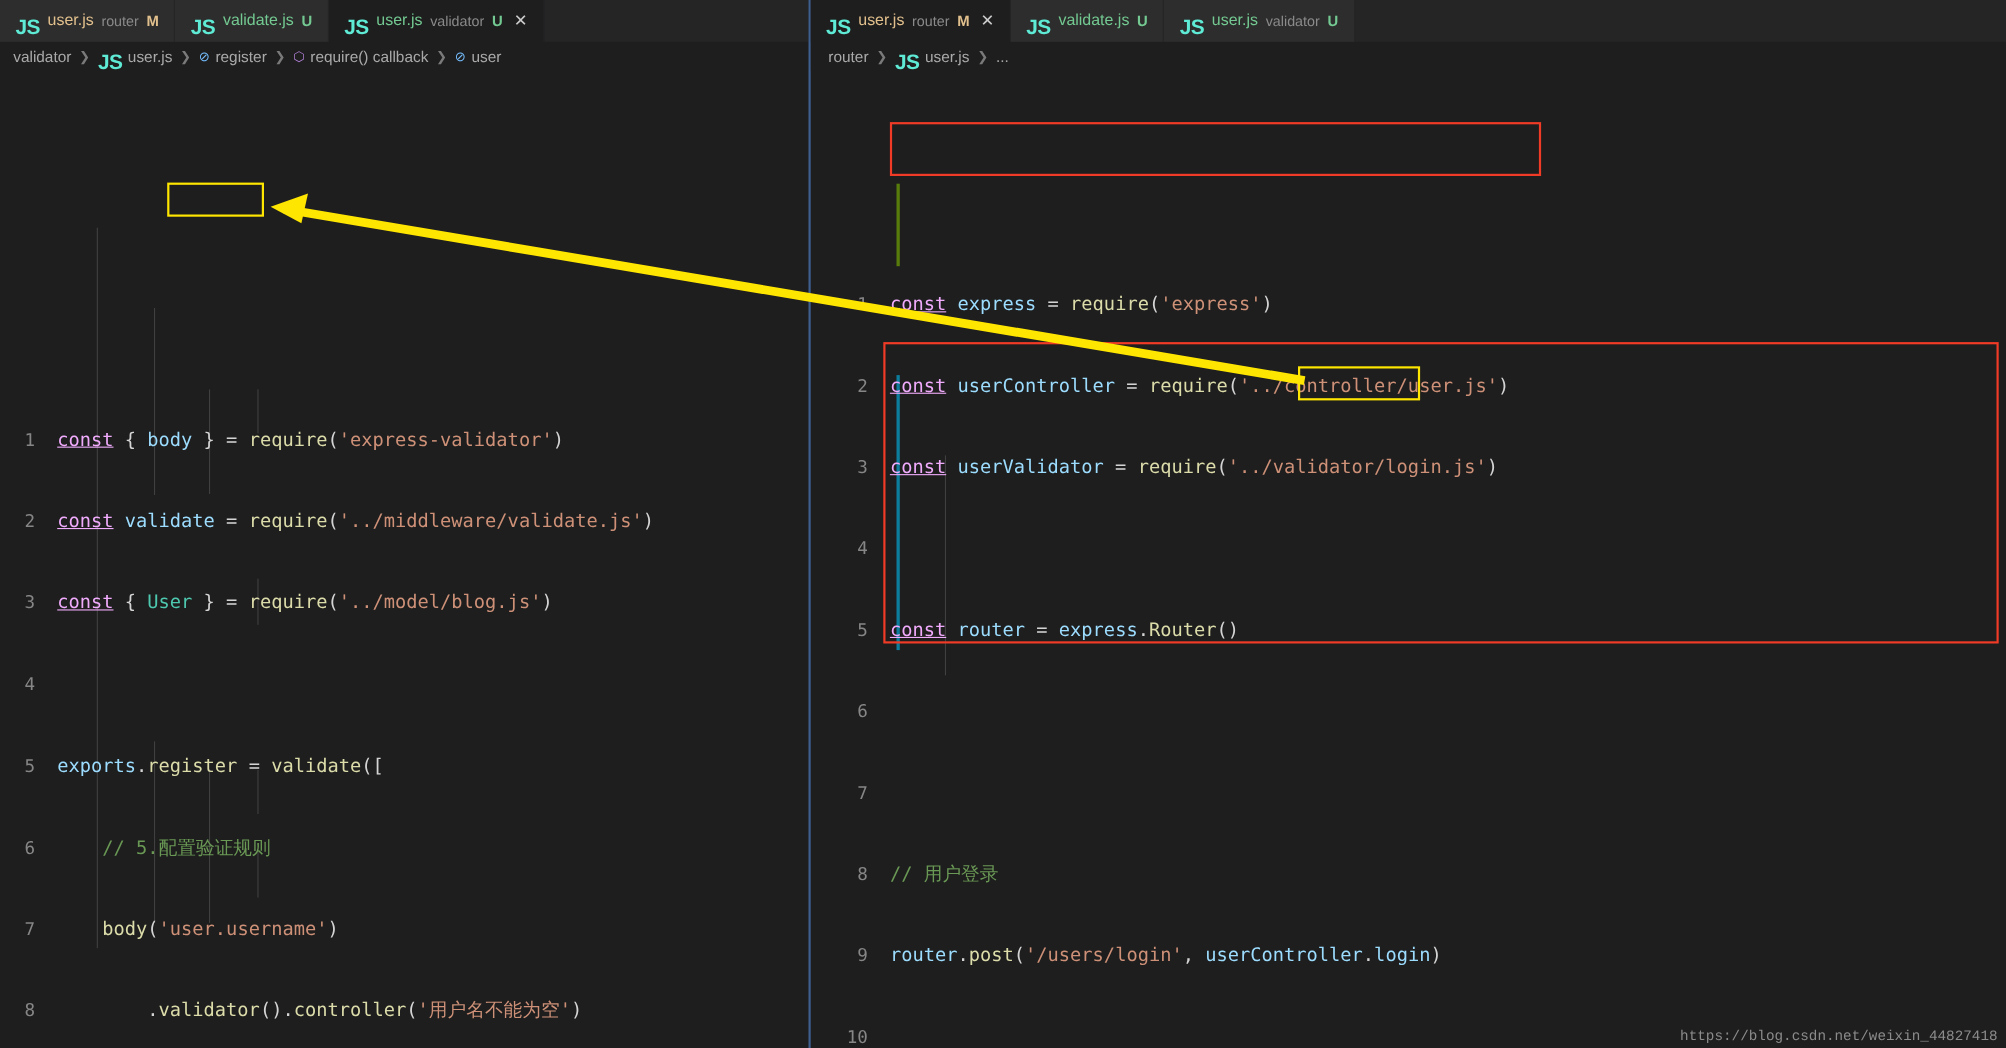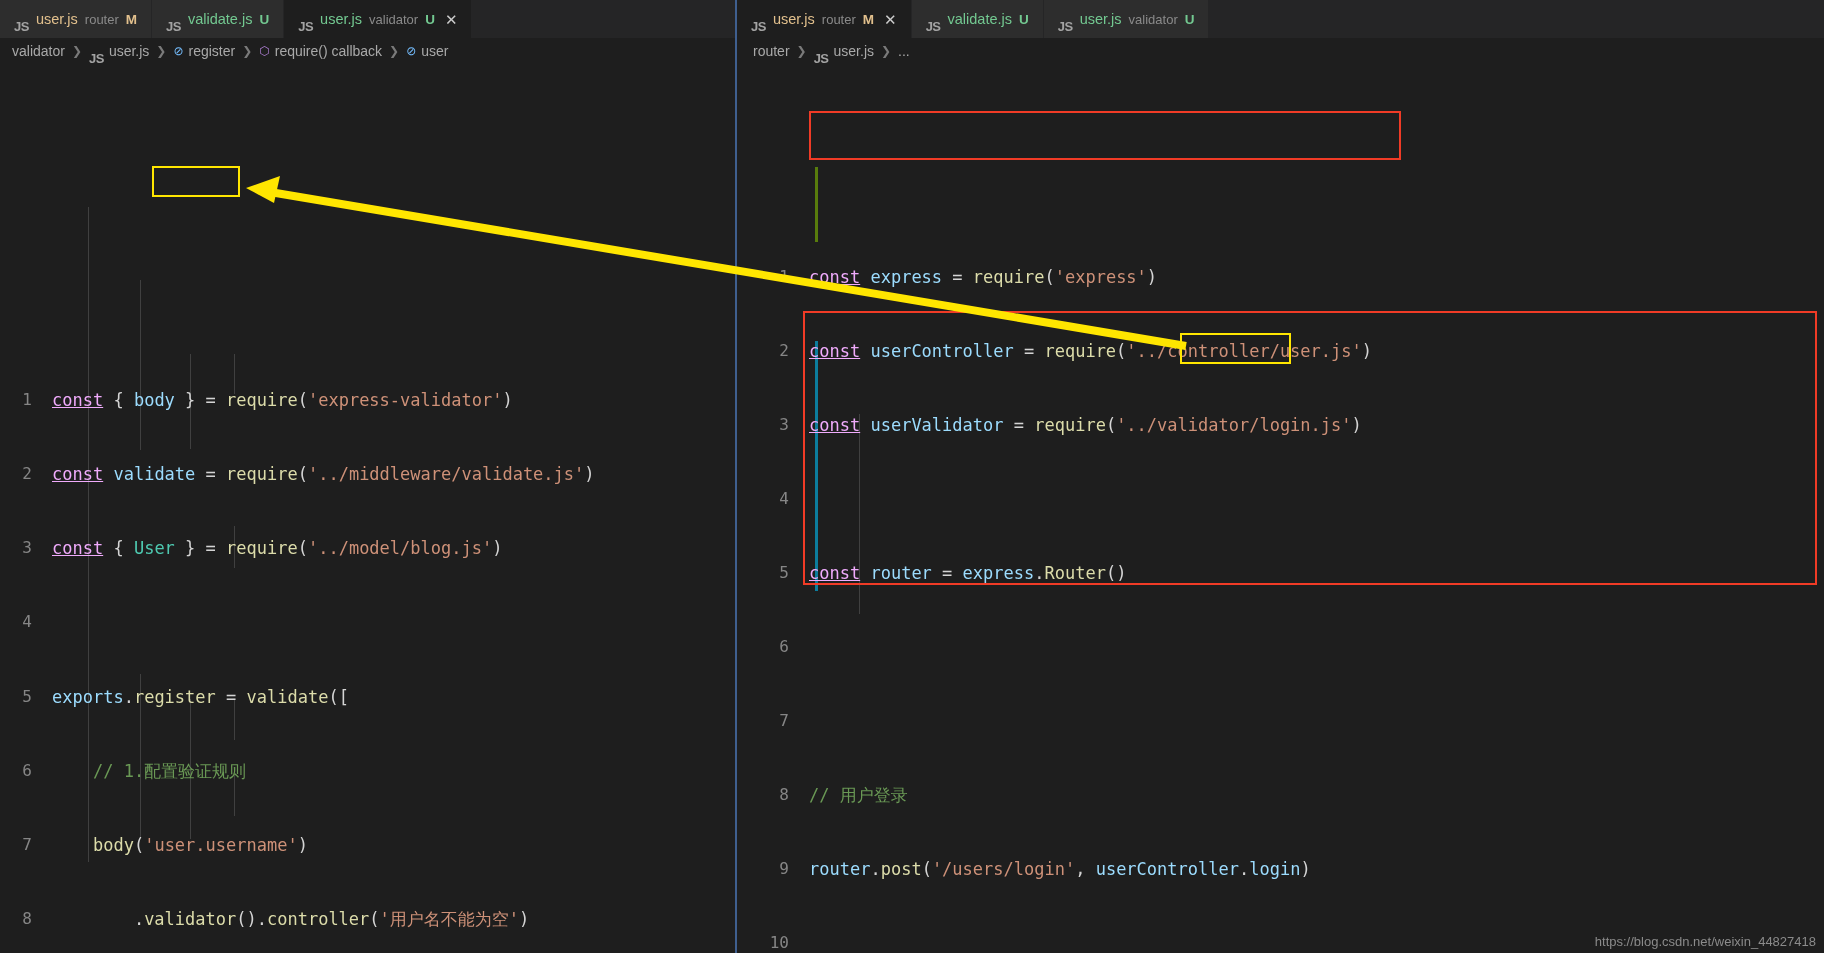--- a/index.html
+++ b/index.html
@@ -14,21 +14,21 @@
 
   
   .tabbar{height:38px;background:#252526;display:flex;align-items:stretch;}
   .tab{
     display:flex;align-items:center;gap:7px;padding:0 14px;
     background:#2d2d2d;border-right:1px solid #252526;
     font-family:"Liberation Sans",sans-serif;font-size:14.5px;
     color:#969696;white-space:nowrap;position:relative;
   }
   .tab.active{background:#1e1e1e;color:#e7e7e7;}
-  .jsicon{color:#a3a3a3;font-weight:bold;font-size:13px;font-family:"Liberation Sans",sans-serif;letter-spacing:-0.5px;margin-top:14px;}
+  .jsicon{color:#5eead4;font-weight:bold;font-size:19px;font-family:"Liberation Sans",sans-serif;letter-spacing:-0.5px;margin-top:14px;}
   .tab .fname{color:#cfcfcf;}
   .tab.mod .fname{color:#e2c08d;}
   .tab.untr .fname{color:#73c991;}
   .tab .fdesc{color:#8a8a8a;font-size:13px;}
   .tab .badge{font-size:13.5px;font-weight:bold;}
   .tab.mod .badge{color:#e2c08d;}
   .tab.untr .badge{color:#73c991;}
   .tab .closex{color:#cccccc;font-size:15px;line-height:1;margin-left:3px;}
   .tabfill{flex:1;background:#252526;}
 
@@ -69,21 +69,21 @@
   .redbox{position:absolute;border:2px solid #f03b26;pointer-events:none;z-index:6;}
   .gitmod{position:absolute;width:3px;background:#587c0c;}
   .gitmod.blue{background:#0c7d9d;}
 
   .ybox-abs{position:absolute;border:2.5px solid #ffe600;z-index:8;pointer-events:none;}
 
   .arrow-svg{position:absolute;left:0;top:0;width:1824px;height:953px;pointer-events:none;z-index:9;}
 
   .watermark{
     position:absolute;right:8px;bottom:4px;z-index:12;
-    font-family:Liberation Sans, sans-serif;font-size:13px;color:#8b8b8b;
+    font-family:Liberation Mono, monospace;font-size:13px;color:#8b8b8b;
   }
 </style>
 </head>
 <body>
 
 <div class="pane" id="left-pane">
 
   <div class="tabbar">
     <div class="tab mod">
       <span class="jsicon">JS</span>
@@ -132,21 +132,21 @@
     <div class="guide" style="left:234px;top:636px;height:40px;"></div>
     <div class="guide" style="left:234px;top:710px;height:42px;"></div>
     <div class="guide" style="left:234px;top:290px;height:40px;"></div>
     <div class="guide" style="left:234px;top:462px;height:42px;"></div>
 
     <div class="row"><span class="ln">1</span><span class="txt"><span class="k">const</span><span class="p"> { </span><span class="v">body</span><span class="p"> } = </span><span class="f">require</span><span class="p">(</span><span class="s">'express-validator'</span><span class="p">)</span></span></div>
     <div class="row"><span class="ln">2</span><span class="txt"><span class="k">const</span> <span class="v">validate</span><span class="p"> = </span><span class="f">require</span><span class="p">(</span><span class="s">'../middleware/validate.js'</span><span class="p">)</span></span></div>
     <div class="row"><span class="ln">3</span><span class="txt"><span class="k">const</span><span class="p"> { </span><span class="t">User</span><span class="p"> } = </span><span class="f">require</span><span class="p">(</span><span class="s">'../model/blog.js'</span><span class="p">)</span></span></div>
     <div class="row"><span class="ln">4</span><span class="txt"></span></div>
     <div class="row"><span class="ln">5</span><span class="txt"><span class="v">exports</span><span class="p">.</span><span class="f">register</span><span class="p"> = </span><span class="f">validate</span><span class="p">([</span></span></div>
-    <div class="row"><span class="ln">6</span><span class="txt"><span class="c">    // 1.配置验证规则</span></span></div>
+    <div class="row"><span class="ln">6</span><span class="txt"><span class="c">    // 5.配置验证规则</span></span></div>
     <div class="row"><span class="ln">7</span><span class="txt"><span class="p">    </span><span class="f">body</span><span class="p">(</span><span class="s">'user.username'</span><span class="p">)</span></span></div>
     <div class="row"><span class="ln">8</span><span class="txt"><span class="p">        .</span><span class="f">validator</span><span class="p">().</span><span class="f">controller</span><span class="p">(</span><span class="s">'用户名不能为空'</span><span class="p">)</span></span></div>
     
     
     
     
     
     
     
     

